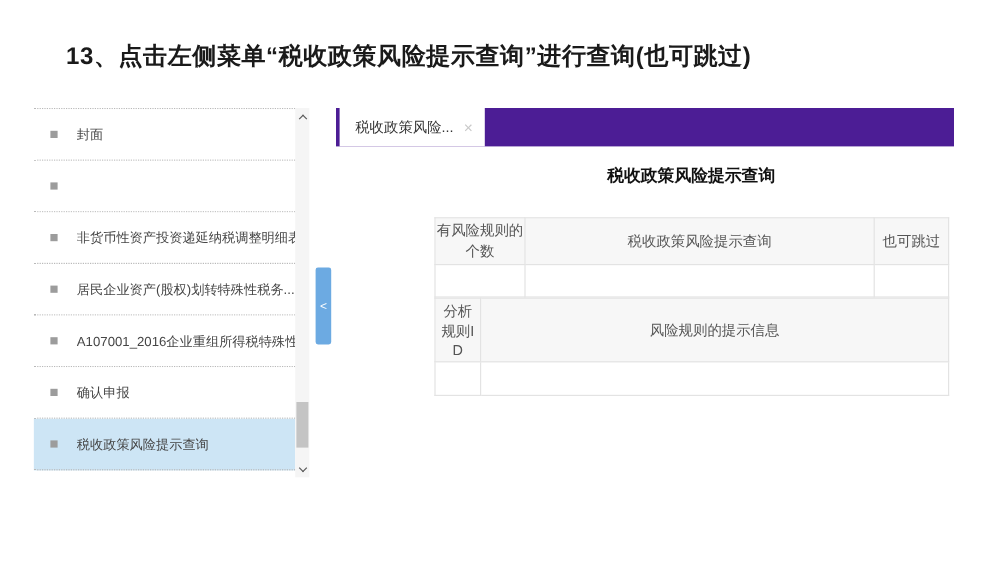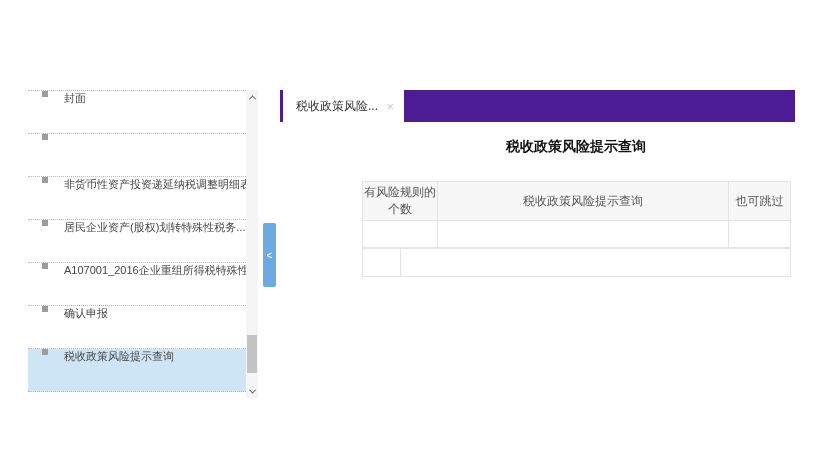--- a/index.html
+++ b/index.html
@@ -7,21 +7,21 @@
               font-family:"Liberation Sans","DejaVu Sans",sans-serif; }
   .stage { position:relative; width:831px; height:468px; background:#fff; }
 
   
   .heading { position:absolute; left:55px; top:33px; font-size:20px; font-weight:bold;
              color:#1a1a1a; letter-spacing:0.5px; white-space:nowrap; }
 
   
   .sidebar { position:absolute; left:28px; top:90px; width:230px; height:308px; background:#fff; overflow:hidden; }
   .menu { position:absolute; left:0; top:0; width:218px; border-top:1px dotted #b9b9b9; }
-  .menu-item { height:43px; display:flex; border-bottom:1px dotted #b9b9b9;
+  .menu-item { height:43px; display:flex; align-items:center; border-bottom:1px dotted #b9b9b9;
                padding-left:14px; cursor:pointer; background:#fff; }
   .menu-item.active { background:#cde5f5; }
   .bullet { width:6px; height:6px; background:#9c9c9c; margin-right:16px; flex:0 0 auto; }
   .menu-label { font-size:11px; color:#454545; white-space:nowrap; overflow:hidden; }
 
   
   .sb-scroll { position:absolute; right:0; top:0; width:12px; height:308px; background:#f5f5f5; }
   .sb-arrow { position:absolute; left:0; width:12px; height:14px; display:flex; align-items:center; justify-content:center; }
   .sb-arrow.up { top:0; } .sb-arrow.down { bottom:0; }
   .chev { width:5px; height:5px; }
@@ -56,20 +56,21 @@
   .tbl1 td { height:27px; }
   .tbl2 { top:158px; }
   .tbl2 th { height:50px; }
   .tbl2 td { height:28px; }
 </style>
 </head>
 <body>
 
 <div class="stage">
 
+  <div class="heading">13、点击左侧菜单“税收政策风险提示查询”进行查询(也可跳过)</div>
 
   <div class="sidebar">
     <div class="menu">
       <div class="menu-item">
         <span class="bullet"></span>
         <span class="menu-label">封面</span>
       </div>
       <div class="menu-item">
         <span class="bullet"></span>
       </div>
@@ -138,20 +139,24 @@
       </tr>
     </tbody>
       </table>
 
     <table class="tbl tbl2">
       <colgroup>
           <col style="width:38px">
           <col style="width:390px">
         </colgroup>
       <tbody>
+          <tr>
+        <th>分析规则ID</th>
+        <th>风险规则的提示信息</th>
+      </tr>
       <tr>
         <td></td>
         <td></td>
       </tr>
     </tbody>
       </table>
   </div>
 
 </div>
 

